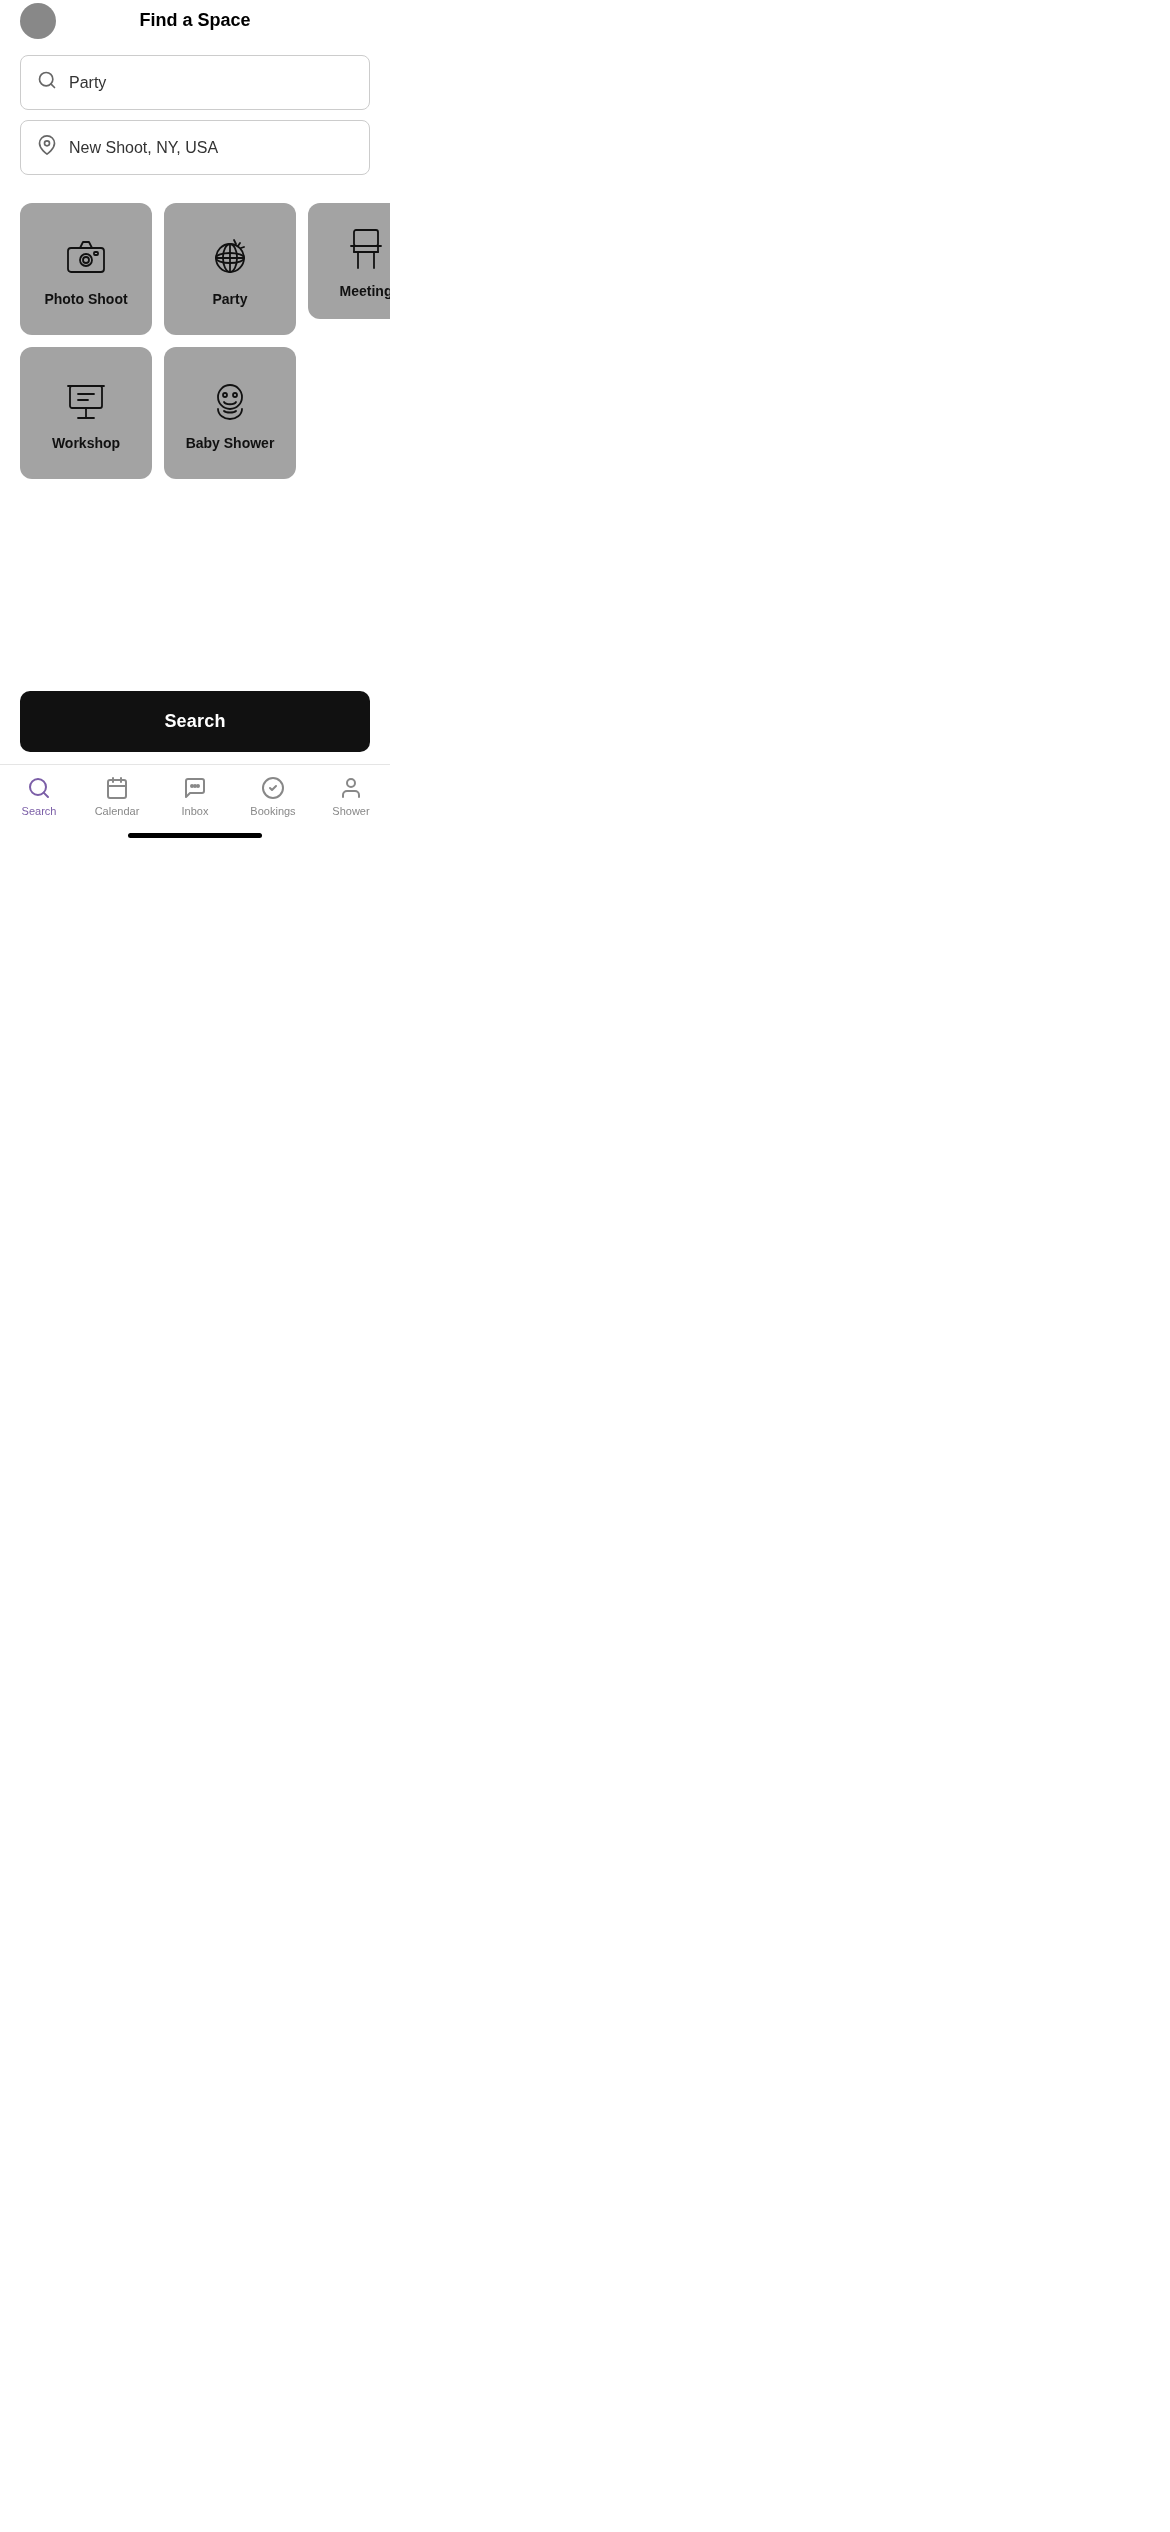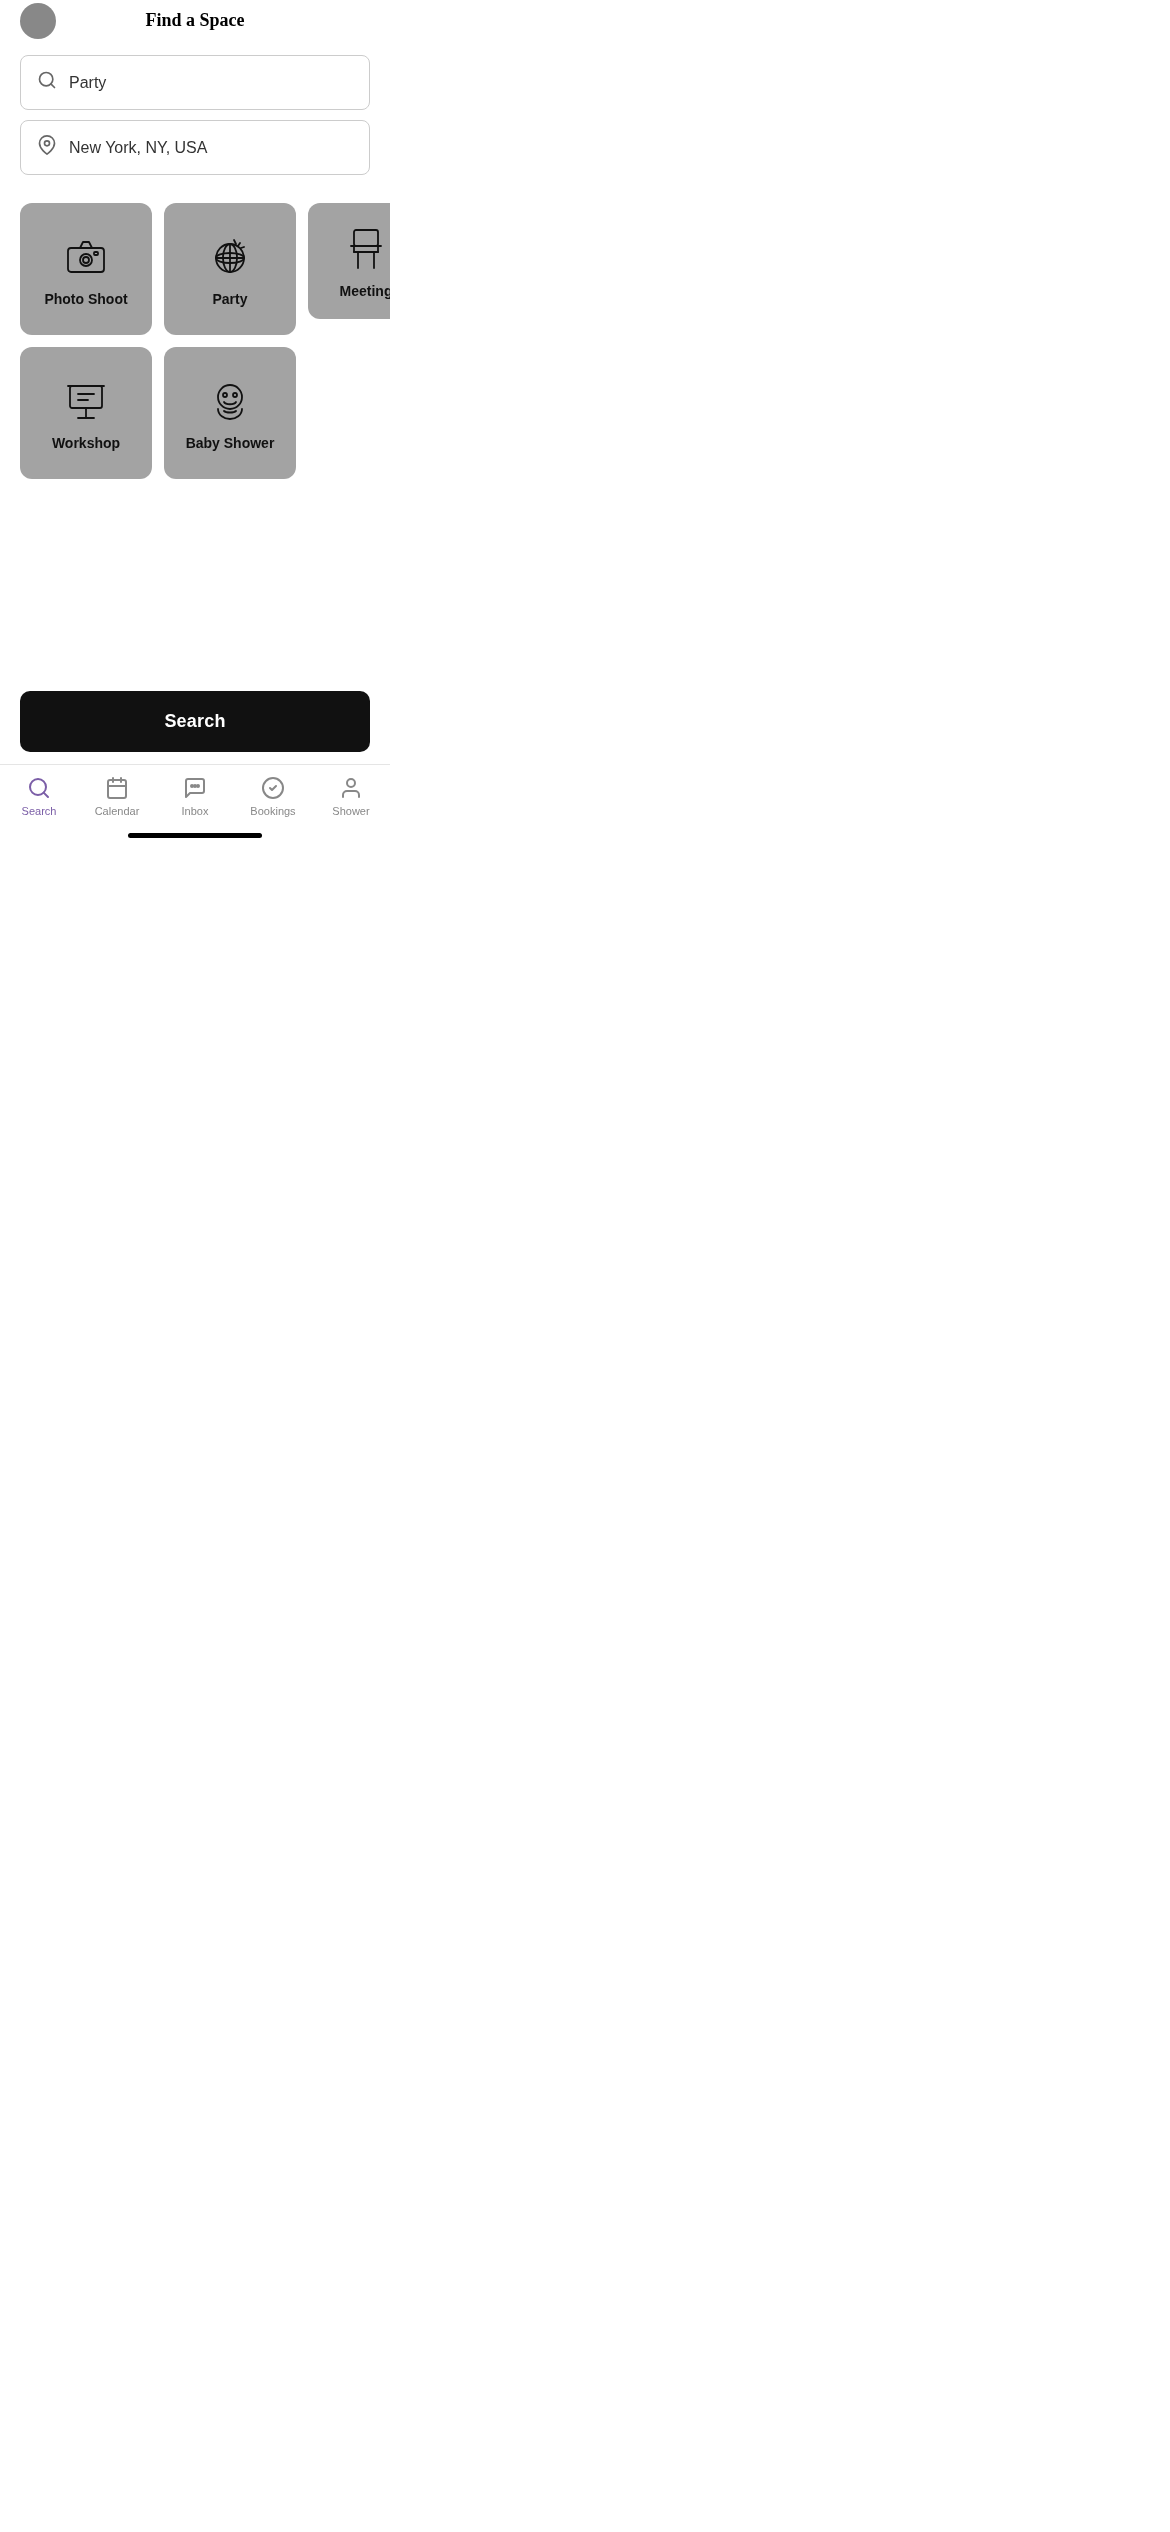--- a/index.html
+++ b/index.html
@@ -75,21 +75,20 @@
       width: 85%;
     }
 
     
     .header {
       display: flex;
       align-items: center;
       justify-content: center;
       padding: 10px 20px 16px;
       position: relative;
-      font-family: Liberation Serif, serif;
     }
     .avatar {
       width: 36px;
       height: 36px;
       border-radius: 50%;
       background: #888;
       position: absolute;
       left: 20px;
     }
     .header-title {
@@ -253,21 +252,21 @@
       </span>
       <span class="input-field-text">Party</span>
     </div>
     <div class="input-field">
       <span class="input-field-icon">
         <svg width="20" height="20" viewBox="0 0 24 24" fill="none" stroke="#666" stroke-width="2" stroke-linecap="round" stroke-linejoin="round">
           <path d="M21 10c0 7-9 13-9 13s-9-6-9-13a9 9 0 0118 0z"></path>
           <circle cx="12" cy="10" r="3"></circle>
         </svg>
       </span>
-      <span class="input-field-text">New York, NY, USA</span>
+      <span class="input-field-text">New Shoot, NY, USA</span>
     </div>
   </div>
 
   <div class="category-grid">
 
     <div class="category-card">
       <div class="category-icon">
         <svg width="40" height="34" viewBox="0 0 40 34" fill="none" stroke="#111" stroke-width="1.8" stroke-linecap="round" stroke-linejoin="round">
           <rect x="2" y="8" width="36" height="24" rx="3"></rect>
           <path d="M14 8l3-6h6l3 6"></path>

